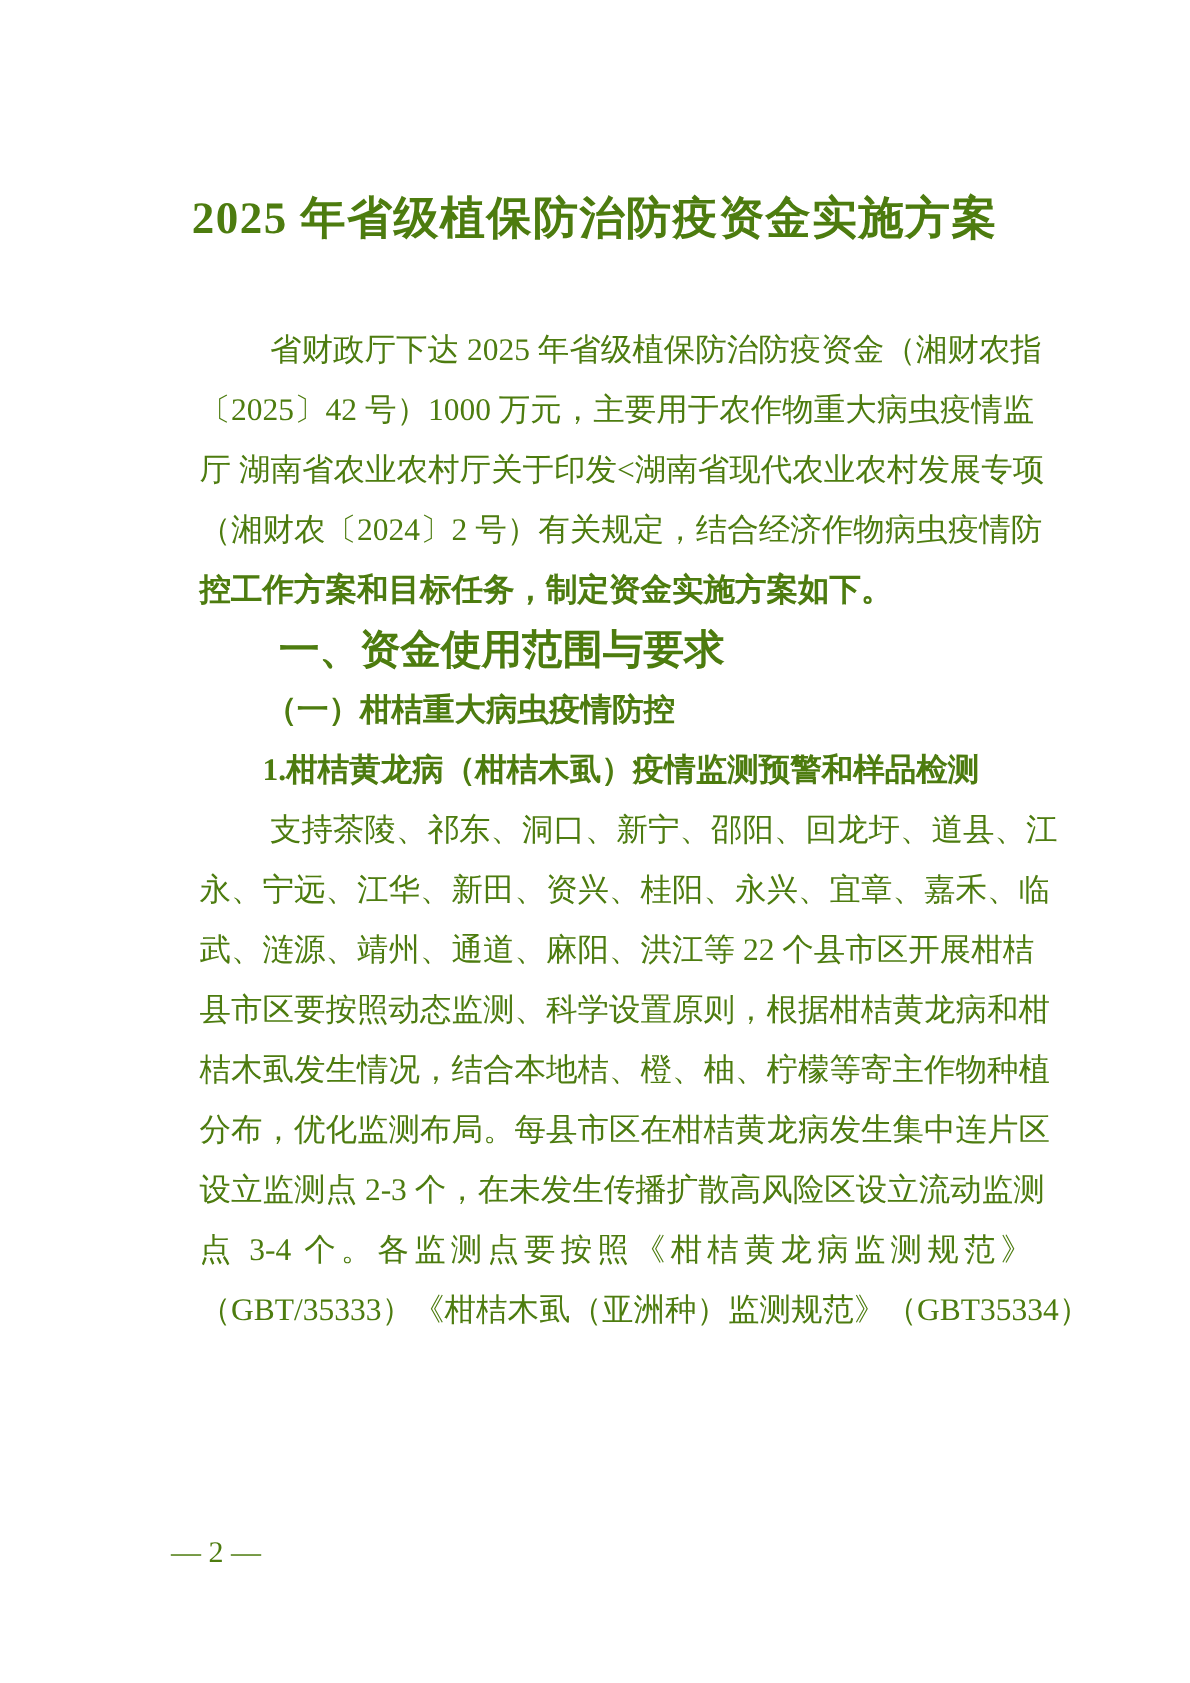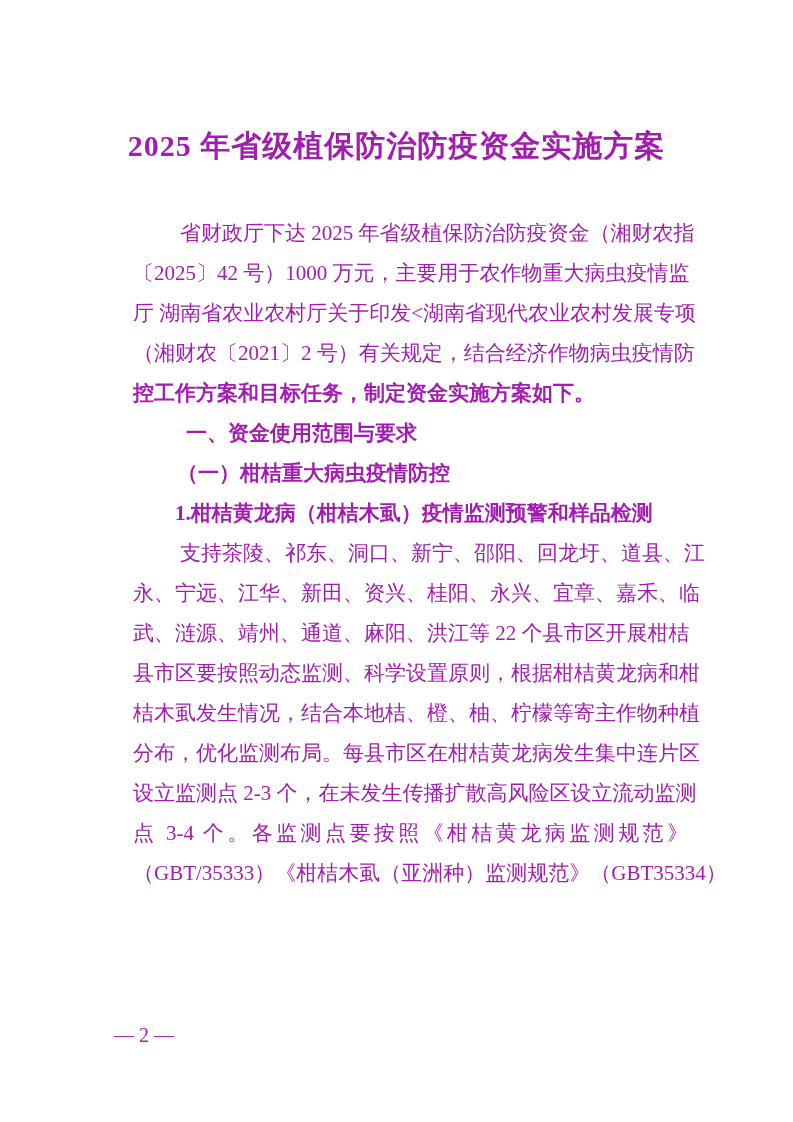--- a/index.html
+++ b/index.html
@@ -2,21 +2,21 @@
 <html><head>
 <meta charset="utf-8">
 <style>
   * { margin: 0; padding: 0; box-sizing: border-box; }
   html, body { background: #ffffff; }
   .page {
     position: relative;
     width: 793px;
     height: 1122px;
     background: #ffffff;
-    color: #a21caf;
+    color: #4d7c0f;
     font-family: "Liberation Serif", "DejaVu Serif", serif;
     overflow: hidden;
   }
   .doc-title {
     position: absolute;
     top: 124px;
     left: 0;
     width: 100%;
     text-align: center;
     font-size: 30px;
@@ -41,21 +41,21 @@
     white-space: nowrap;
     margin-left: 40px;
   }
   .line.first { text-indent: 47px; }
   .line.end { text-align-last: left; font-weight: bold; }
   .line.h1 {
     text-align-last: left;
     padding-left: 53px;
     font-weight: bold;
     font-family: "Liberation Sans", "DejaVu Sans", sans-serif;
-    font-size: 21px;
+    font-size: 27px;
   }
   .line.h2 {
     text-align-last: left;
     padding-left: 44px;
     font-weight: bold;
     font-family: "Liberation Serif", "DejaVu Serif", serif;
   }
   .line.h3 {
     text-align-last: left;
     padding-left: 42px;
@@ -75,21 +75,21 @@
 <body>
 
 <div class="page">
 
   <div class="doc-title">2025 年省级植保防治防疫资金实施方案</div>
 
   <div class="content">
     <div class="line first">省财政厅下达 2025 年省级植保防治防疫资金（湘财农指</div>
     <div class="line">〔2025〕42 号）1000 万元，主要用于农作物重大病虫疫情监</div>
     <div class="line">厅 湖南省农业农村厅关于印发&lt;湖南省现代农业农村发展专项</div>
-    <div class="line">（湘财农〔2021〕2 号）有关规定，结合经济作物病虫疫情防</div>
+    <div class="line">（湘财农〔2024〕2 号）有关规定，结合经济作物病虫疫情防</div>
     <div class="line end">控工作方案和目标任务，制定资金实施方案如下。</div>
     <div class="line h1">一、资金使用范围与要求</div>
     <div class="line h2">（一）柑桔重大病虫疫情防控</div>
     <div class="line h3">1.柑桔黄龙病（柑桔木虱）疫情监测预警和样品检测</div>
     <div class="line first">支持茶陵、祁东、洞口、新宁、邵阳、回龙圩、道县、江</div>
     <div class="line">永、宁远、江华、新田、资兴、桂阳、永兴、宜章、嘉禾、临</div>
     <div class="line">武、涟源、靖州、通道、麻阳、洪江等 22 个县市区开展柑桔</div>
     <div class="line">县市区要按照动态监测、科学设置原则，根据柑桔黄龙病和柑</div>
     <div class="line">桔木虱发生情况，结合本地桔、橙、柚、柠檬等寄主作物种植</div>
     <div class="line">分布，优化监测布局。每县市区在柑桔黄龙病发生集中连片区</div>

